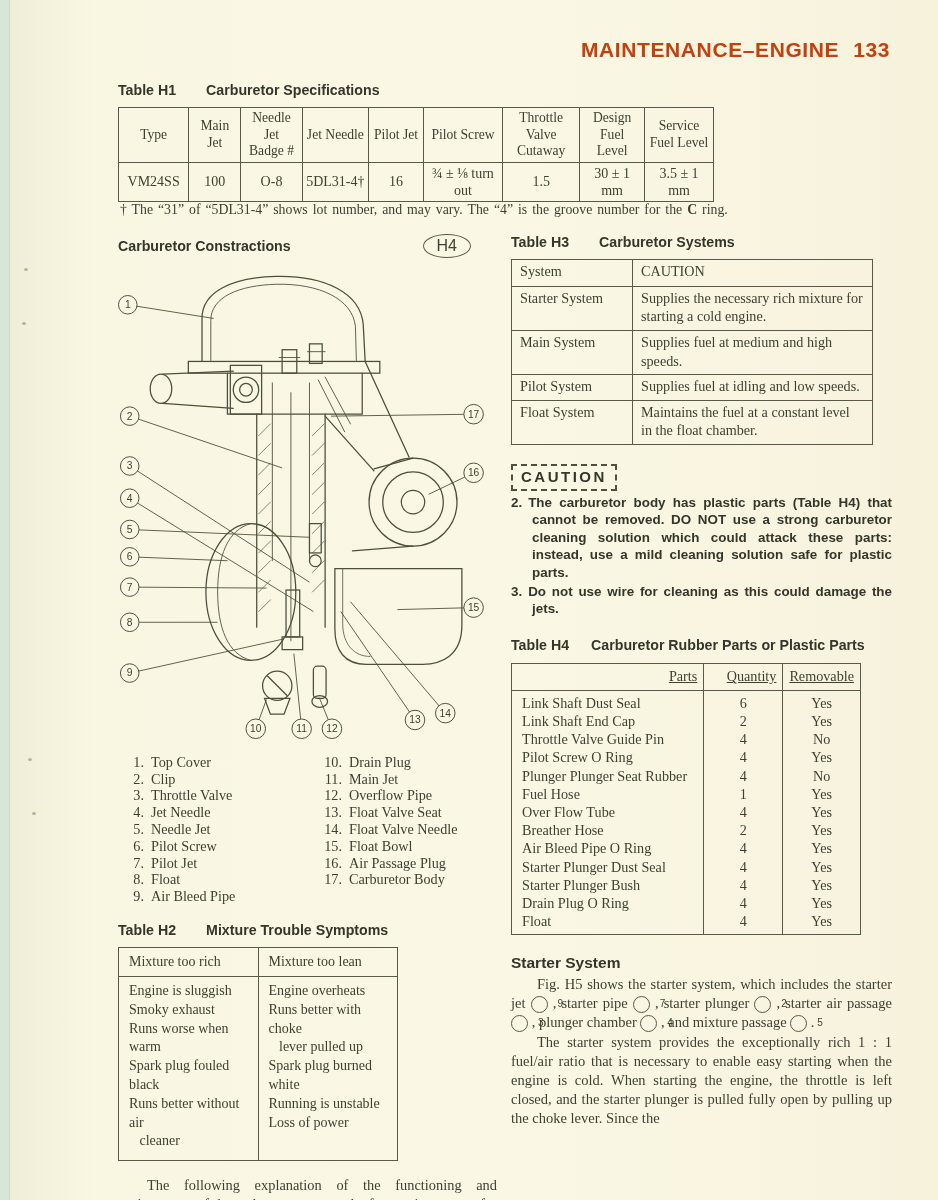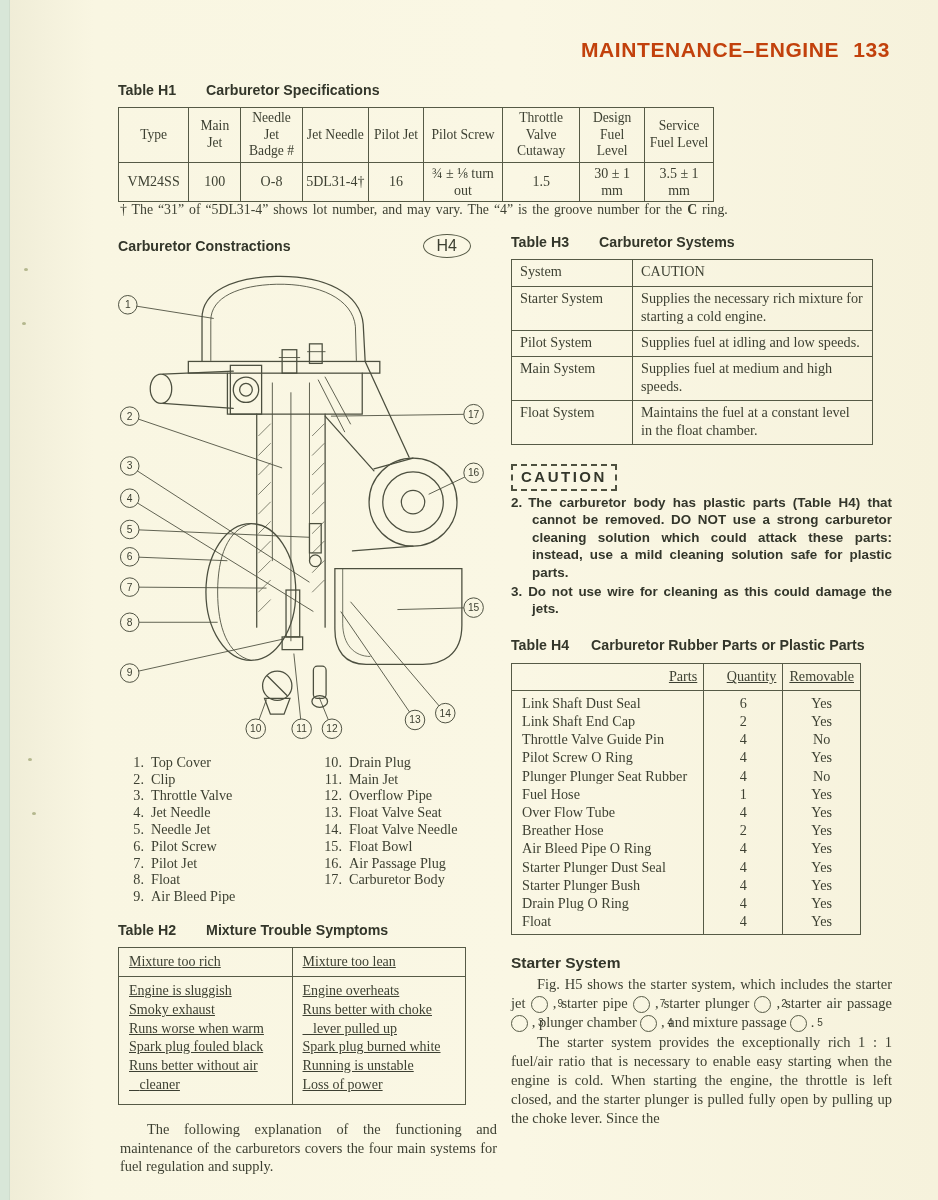--- a/index.html
+++ b/index.html
@@ -35,21 +35,21 @@
     padding:0 13px;font-family:"Liberation Sans",sans-serif;font-size:16px;line-height:22px;color:#3d4032;}
   
   .diagram{display:block;margin-top:6px;}
   
   .parts{display:flex;margin-top:4px;font-size:14.2px;line-height:16.8px;}
   .pcol-left{width:196px;}
   .pitem .pnum{display:inline-block;width:26px;text-align:right;margin-right:7px;}
   .pcol-right .pitem .pnum{width:28px;}
   
   .h2-caption{margin:17px 0 9px 0;}
-  .mix{width:348px;text-decoration:underline;}
+  .mix{width:280px;}
   .mix th,.mix td{border:1.5px solid #565a46;font-weight:normal;font-size:14px;text-align:left;}
   .mix th{padding:3px 10px;height:22px;}
   .mix td{vertical-align:top;white-space:pre-wrap;line-height:18.8px;padding:5px 8px 9px 10px;}
   .closing{font-size:14.4px;line-height:18.8px;text-align:justify;text-indent:27px;margin:15px 2px 0 2px;}
   
   .sys{width:362px;margin-top:9px;}
   .sys th,.sys td{border:1.4px solid #565a46;font-weight:normal;font-size:14.2px;text-align:left;
     vertical-align:top;line-height:18.6px;}
   .sys th{padding:2px 8px;height:22px;}
   .sys td{padding:2px 8px 4px 8px;}
@@ -350,26 +350,26 @@
         <tbody>
             <tr>
           <th class="syscol">System</th>
           <th>CAUTION</th>
         </tr>
         <tr>
           <td>Starter System</td>
           <td>Supplies the necessary rich mixture for starting a cold engine.</td>
         </tr>
         <tr>
+          <td>Main System</td>
+          <td>Supplies fuel at medium and high speeds.</td>
+        </tr>
+        <tr>
           <td>Pilot System</td>
           <td>Supplies fuel at idling and low speeds.</td>
-        </tr>
-        <tr>
-          <td>Main System</td>
-          <td>Supplies fuel at medium and high speeds.</td>
         </tr>
         <tr>
           <td>Float System</td>
           <td>Maintains the fuel at a constant level in the float chamber.</td>
         </tr>
       </tbody>
         </table>
 
       <div class="caution">
         <div class="caution-badge">CAUTION</div>

